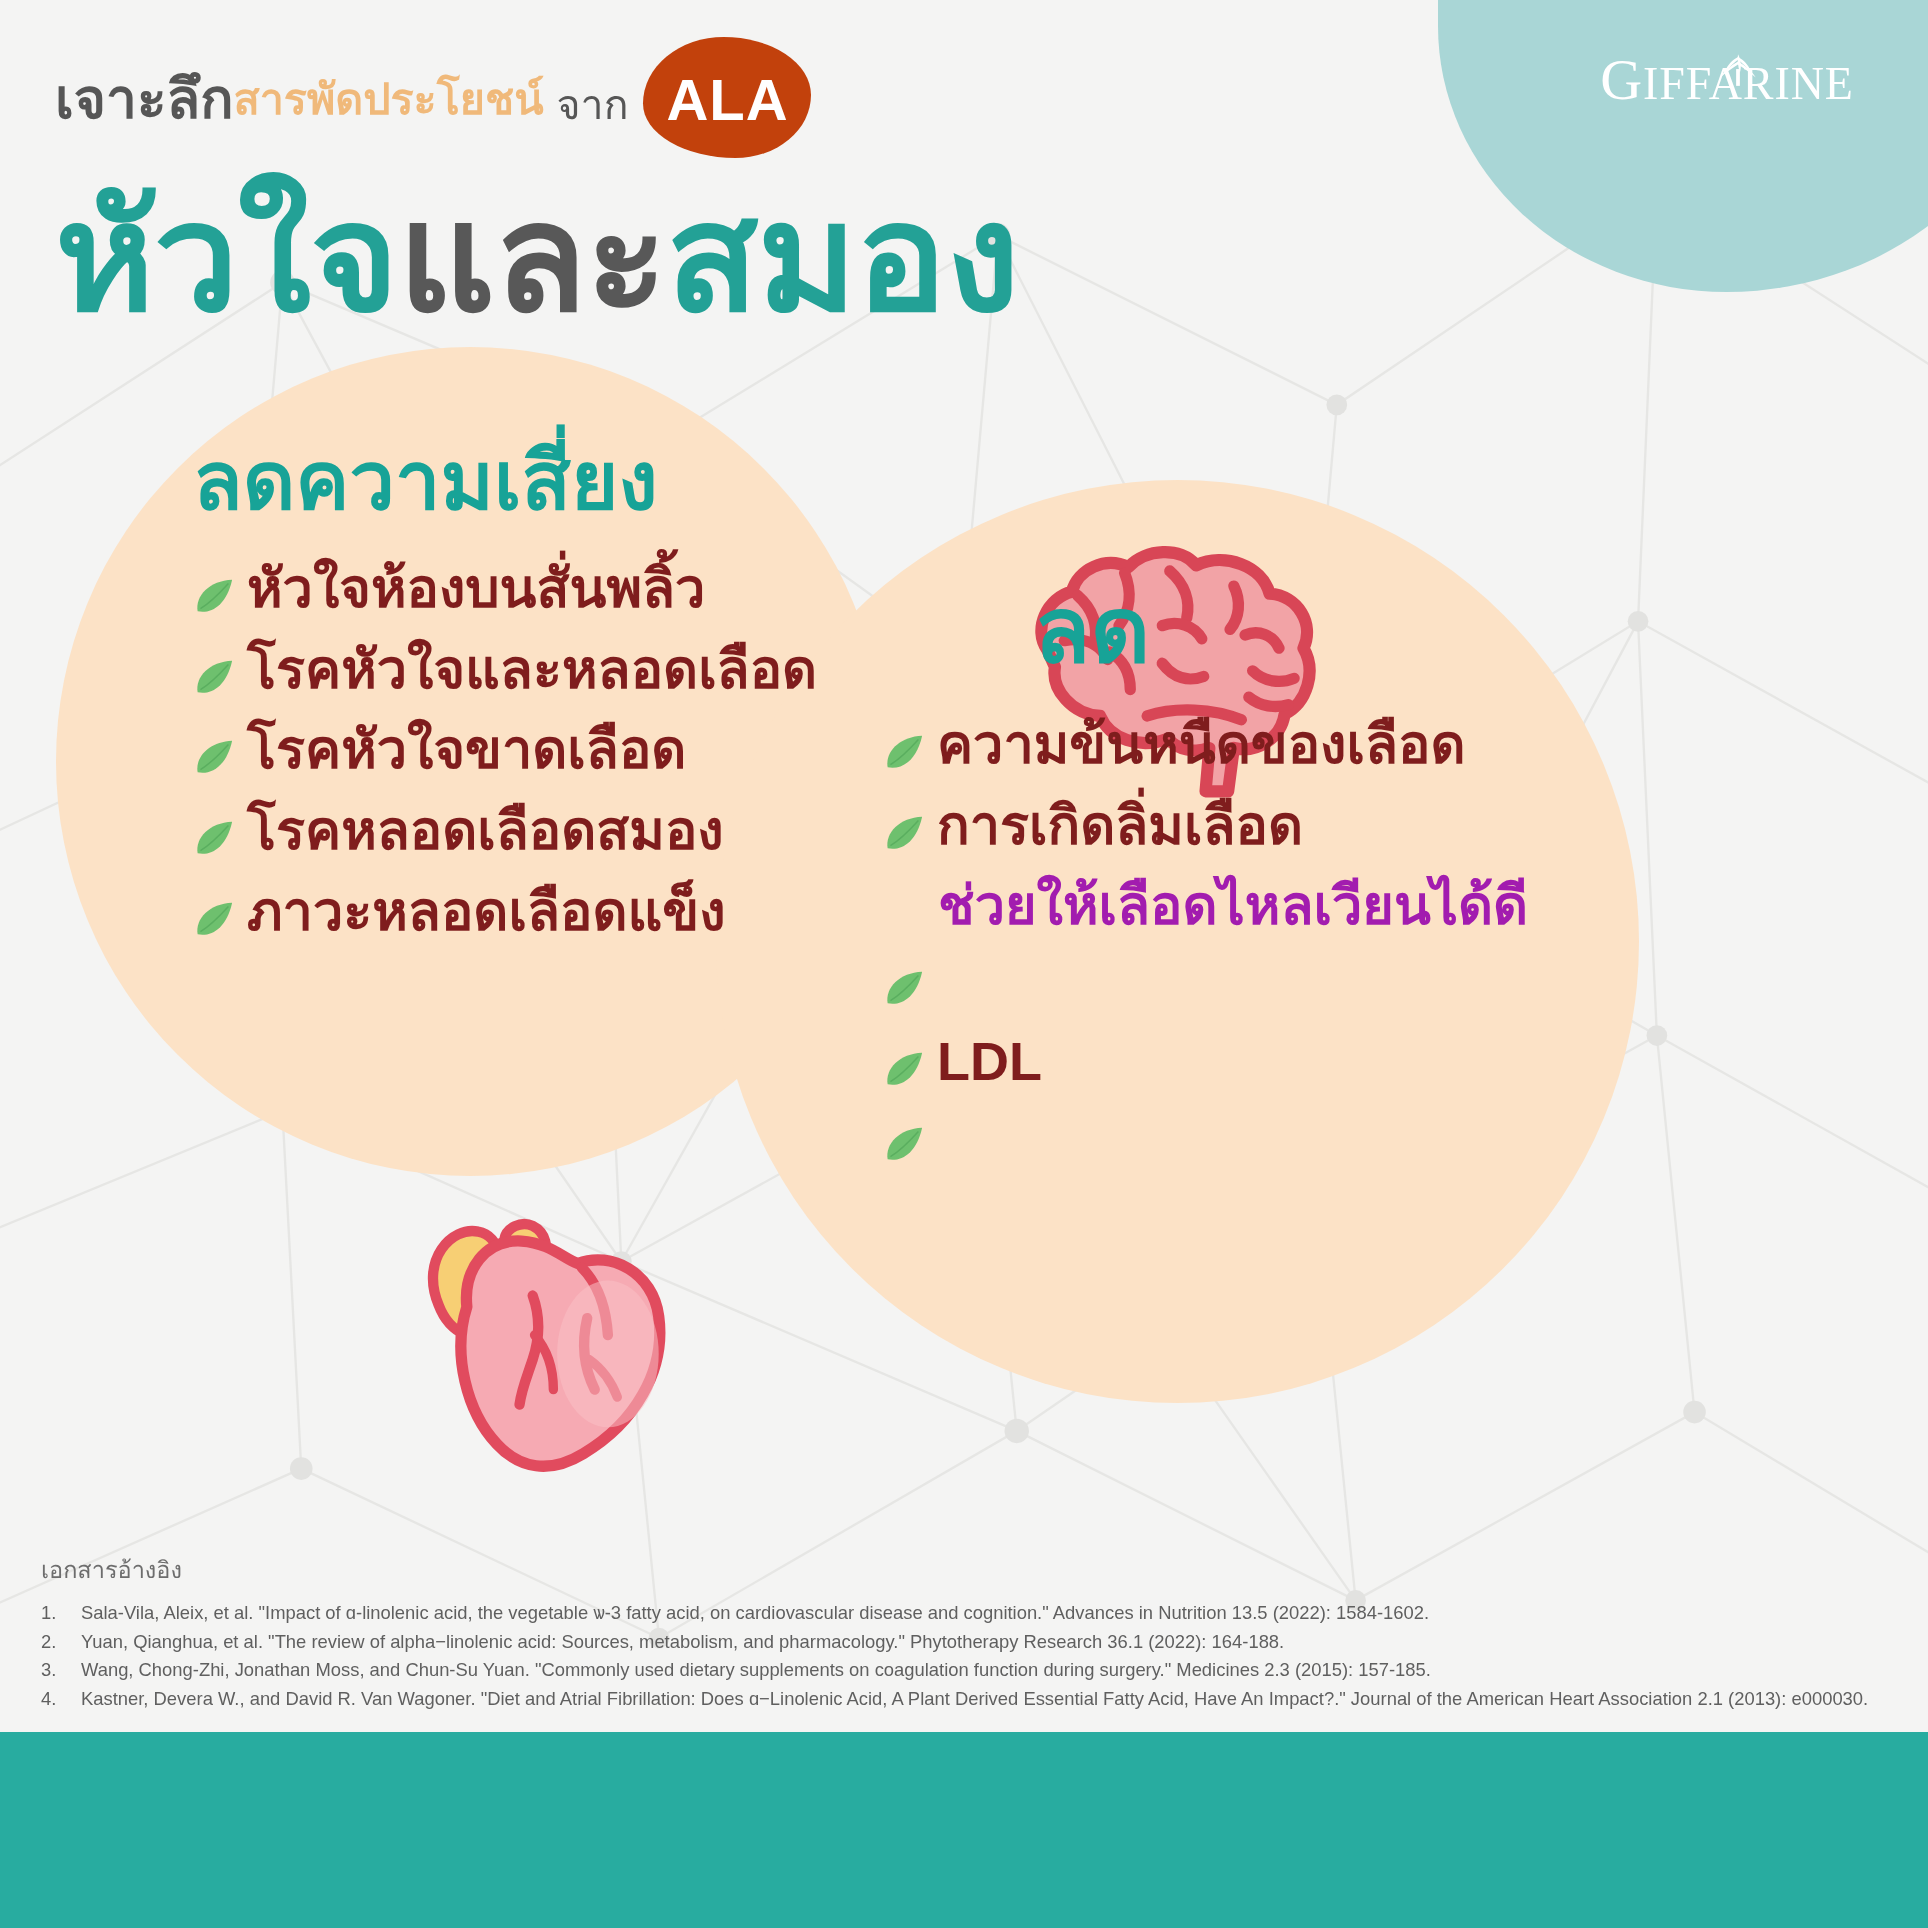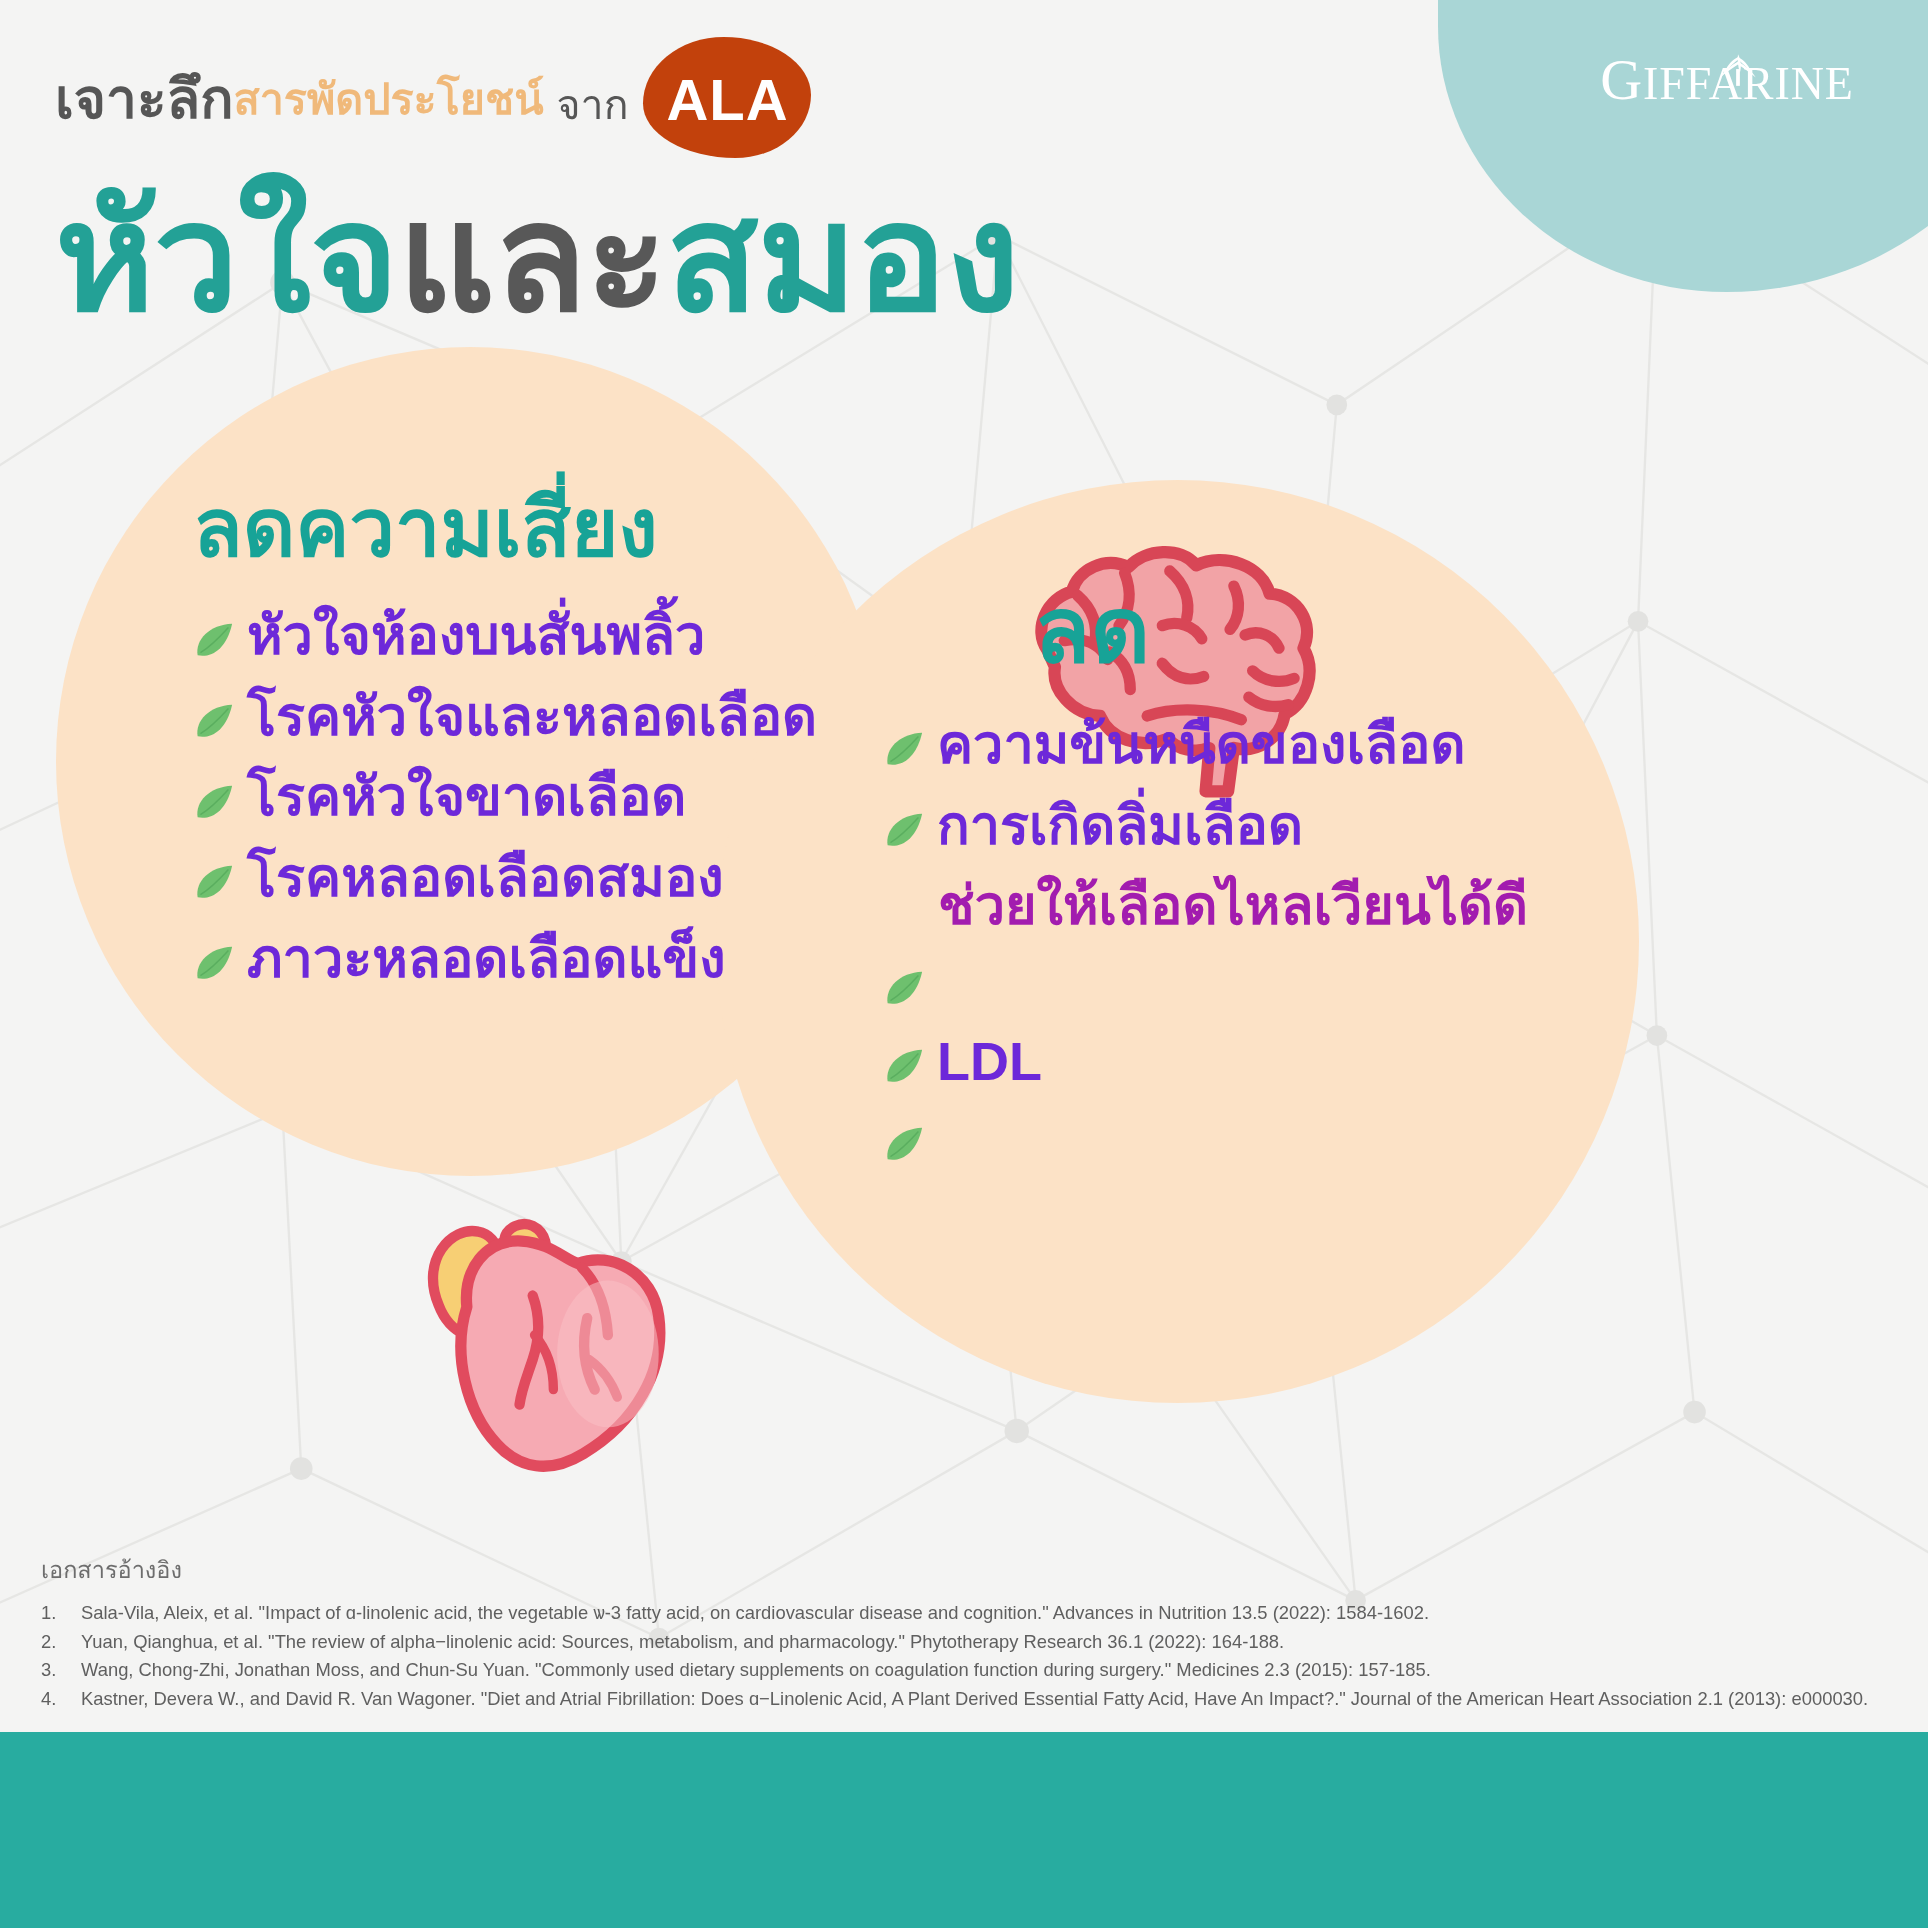--- a/index.html
+++ b/index.html
@@ -83,36 +83,36 @@
   .circle-right{left:716px;top:480px;width:923px;height:923px;}
 
   
   .panel{position:absolute;}
   .panel-title{
     color:#17a397;font-weight:bold;line-height:1;
     white-space:nowrap;
   }
   .blist{list-style:none;margin:0;padding:0;}
   .blist li{
-    display:flex;align-items:center;
-    color:#6d28d9;font-weight:bold;line-height:1.04;
+    display:flex;align-items:flex-end;
+    color:#7f1d1d;font-weight:bold;line-height:1.04;
     white-space:nowrap;
   }
   .leaf{
     flex:0 0 auto;
     display:inline-block;
   }
   .li-text{display:inline-block;}
   .sub-line{
     color:#a21caf;font-weight:bold;line-height:1.04;white-space:nowrap;
   }
 
   
   .panel-left{left:193px;top:441px;}
-  .panel-left .panel-title{font-size:81px;margin-top:47px;}
+  .panel-left .panel-title{font-size:81px;}
   .panel-left .blist{margin-top:38px;}
   .panel-left .blist li{font-size:54px;margin-bottom:24.5px;}
   .panel-left .leaf{width:41px;height:41px;margin-right:13px;margin-top:9.4px;}
 
   
   .panel-right{left:883px;top:584px;}
   .panel-right .panel-title{font-size:92px;margin-left:151px;}
   .panel-right .blist{margin-top:40px;}
   .panel-right .blist li{font-size:54px;margin-bottom:24.5px;flex-wrap:wrap;}
   .panel-right .leaf{width:41px;height:41px;margin-right:13px;margin-top:9.4px;}

